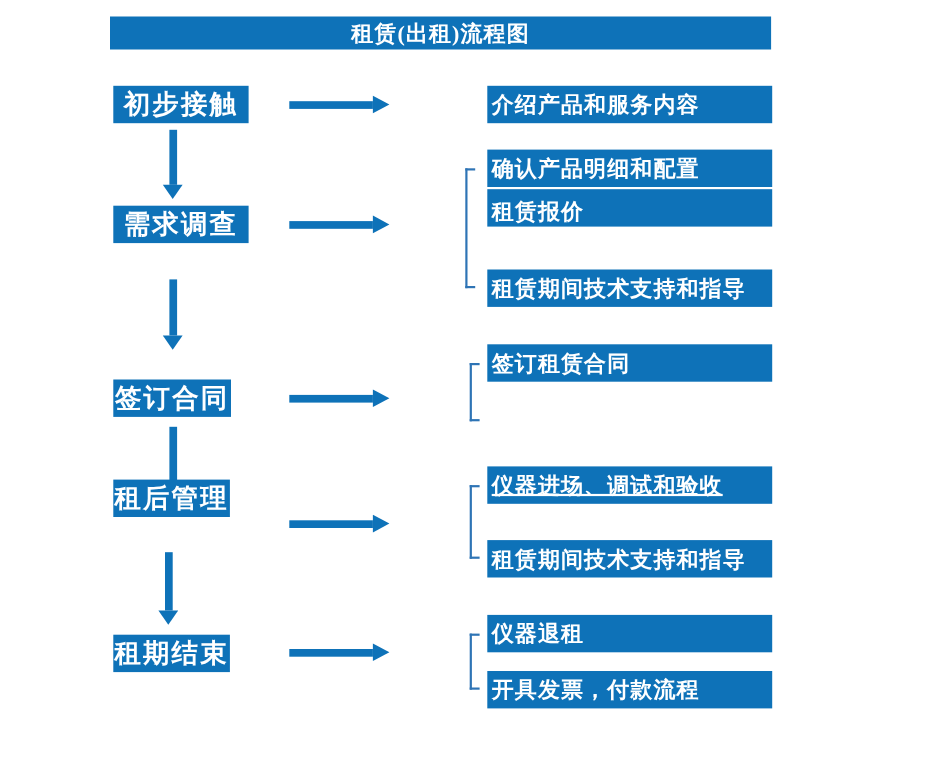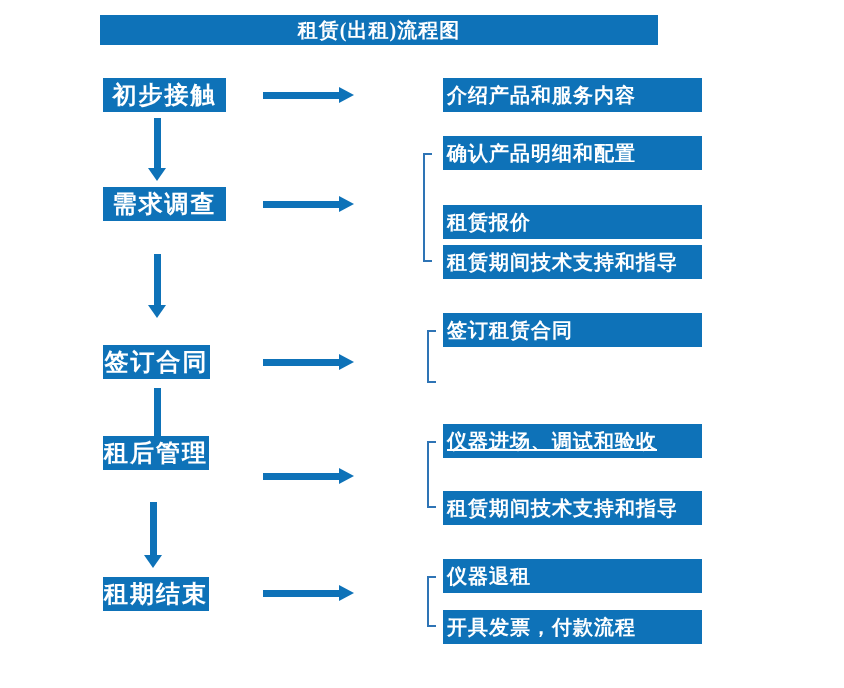--- a/index.html
+++ b/index.html
@@ -9,21 +9,21 @@
     --background:#ffffff;
   }
   *{margin:0;padding:0;box-sizing:border-box;}
   html,body{background:#fff;}
   body{font-family:"Liberation Serif","DejaVu Serif",serif;}
   .canvas{
     position:relative;width:844px;height:688px;
     background:var(--background);overflow:hidden;
   }
   .title{
-    position:absolute;left:100px;top:15px;width:558px;height:30px;
+    position:absolute;left:100px;top:15px;width:601px;height:30px;
     background:var(--primary-blue);color:var(--text-white);
     display:flex;align-items:center;justify-content:center;
     font-size:20px;font-weight:bold;letter-spacing:1px;text-align:right;
   }
   .stepbox{
     position:absolute;height:34px;background:var(--primary-blue);
     color:var(--text-white);display:flex;align-items:center;justify-content:center;
     font-size:24px;font-weight:bold;letter-spacing:2px;
   }
   .detailbox{
@@ -75,21 +75,21 @@
     <span>需求调查</span>
   </div>
   <div class="harrow" style="top:196px;">
     <div class="hshaft"></div>
     <div class="hhead"></div>
   </div>
   <div class="bracket" style="left:423px;top:153px;height:109px;"></div>
   <div class="detailbox" style="top:136px;">
     <span>确认产品明细和配置</span>
   </div>
-  <div class="detailbox" style="top:205px;">
+  <div class="detailbox" style="top:172px;align-items:flex-end;">
     <span>租赁报价</span>
   </div>
   <div class="detailbox" style="top:245px;">
     <span>租赁期间技术支持和指导</span>
   </div>
 
   <div class="varrow" style="left:148px;top:254px;height:64px;">
     <div class="vshaft"></div>
     <div class="vhead"></div>
   </div>

